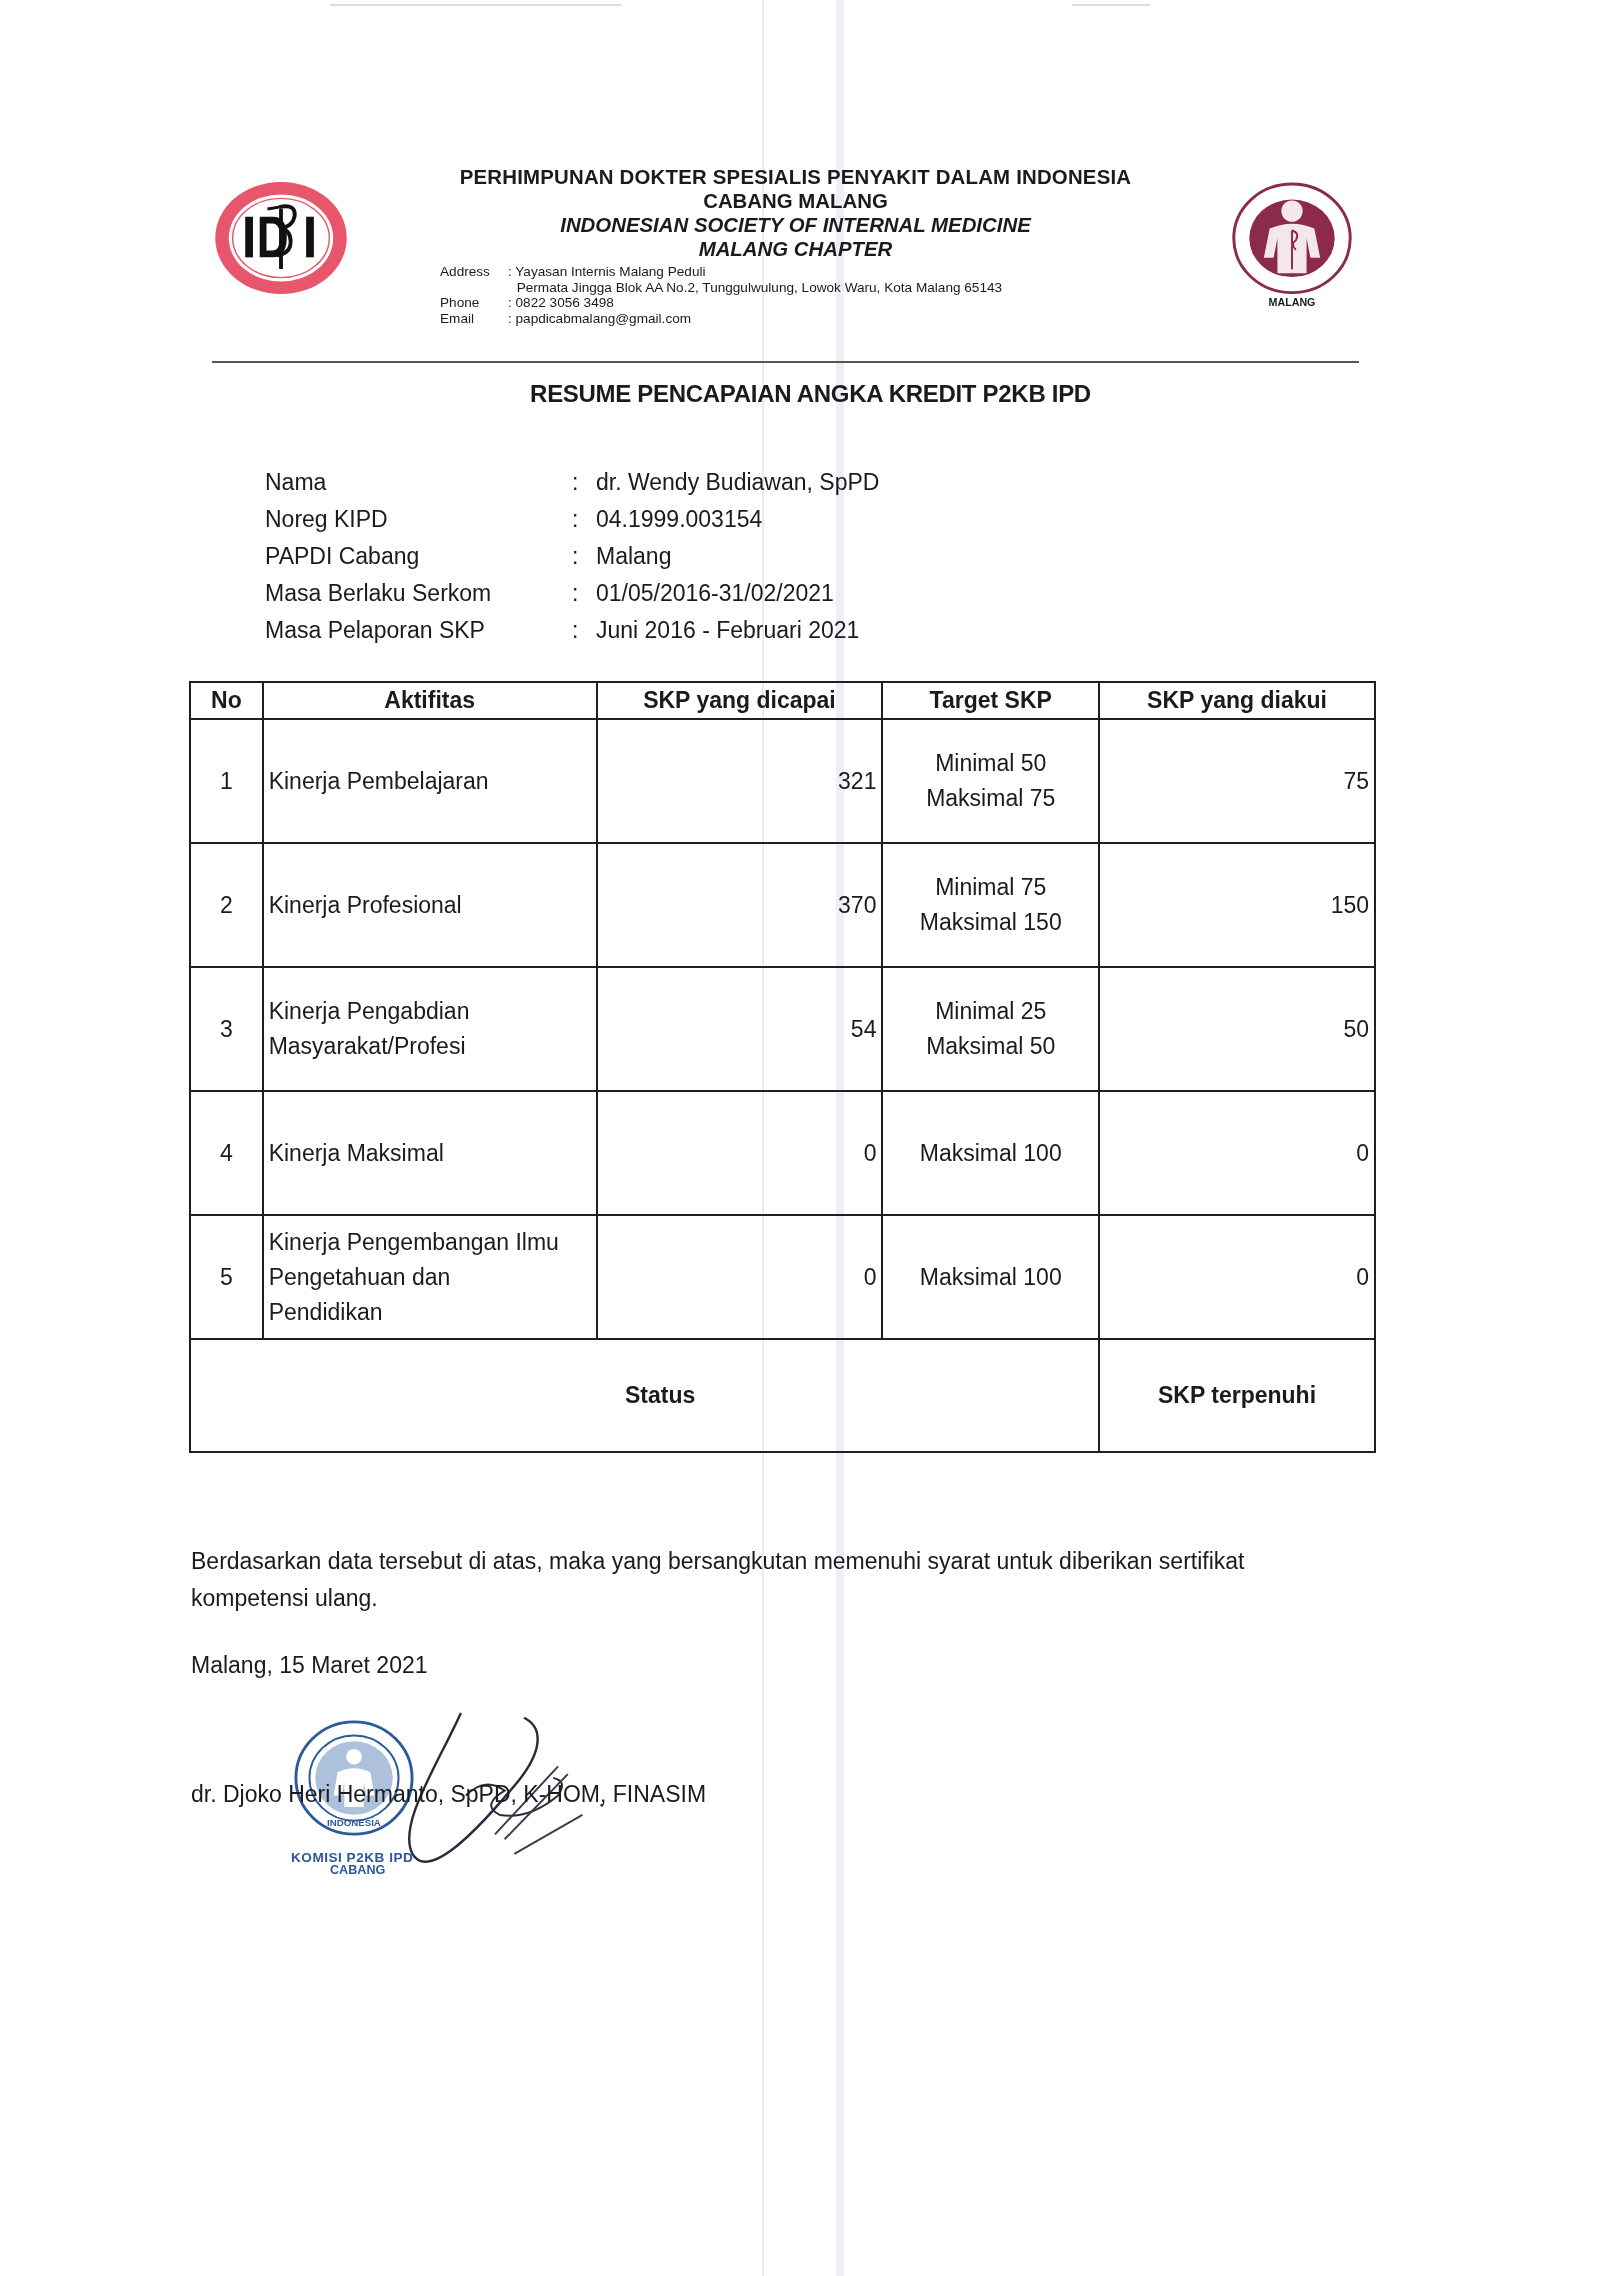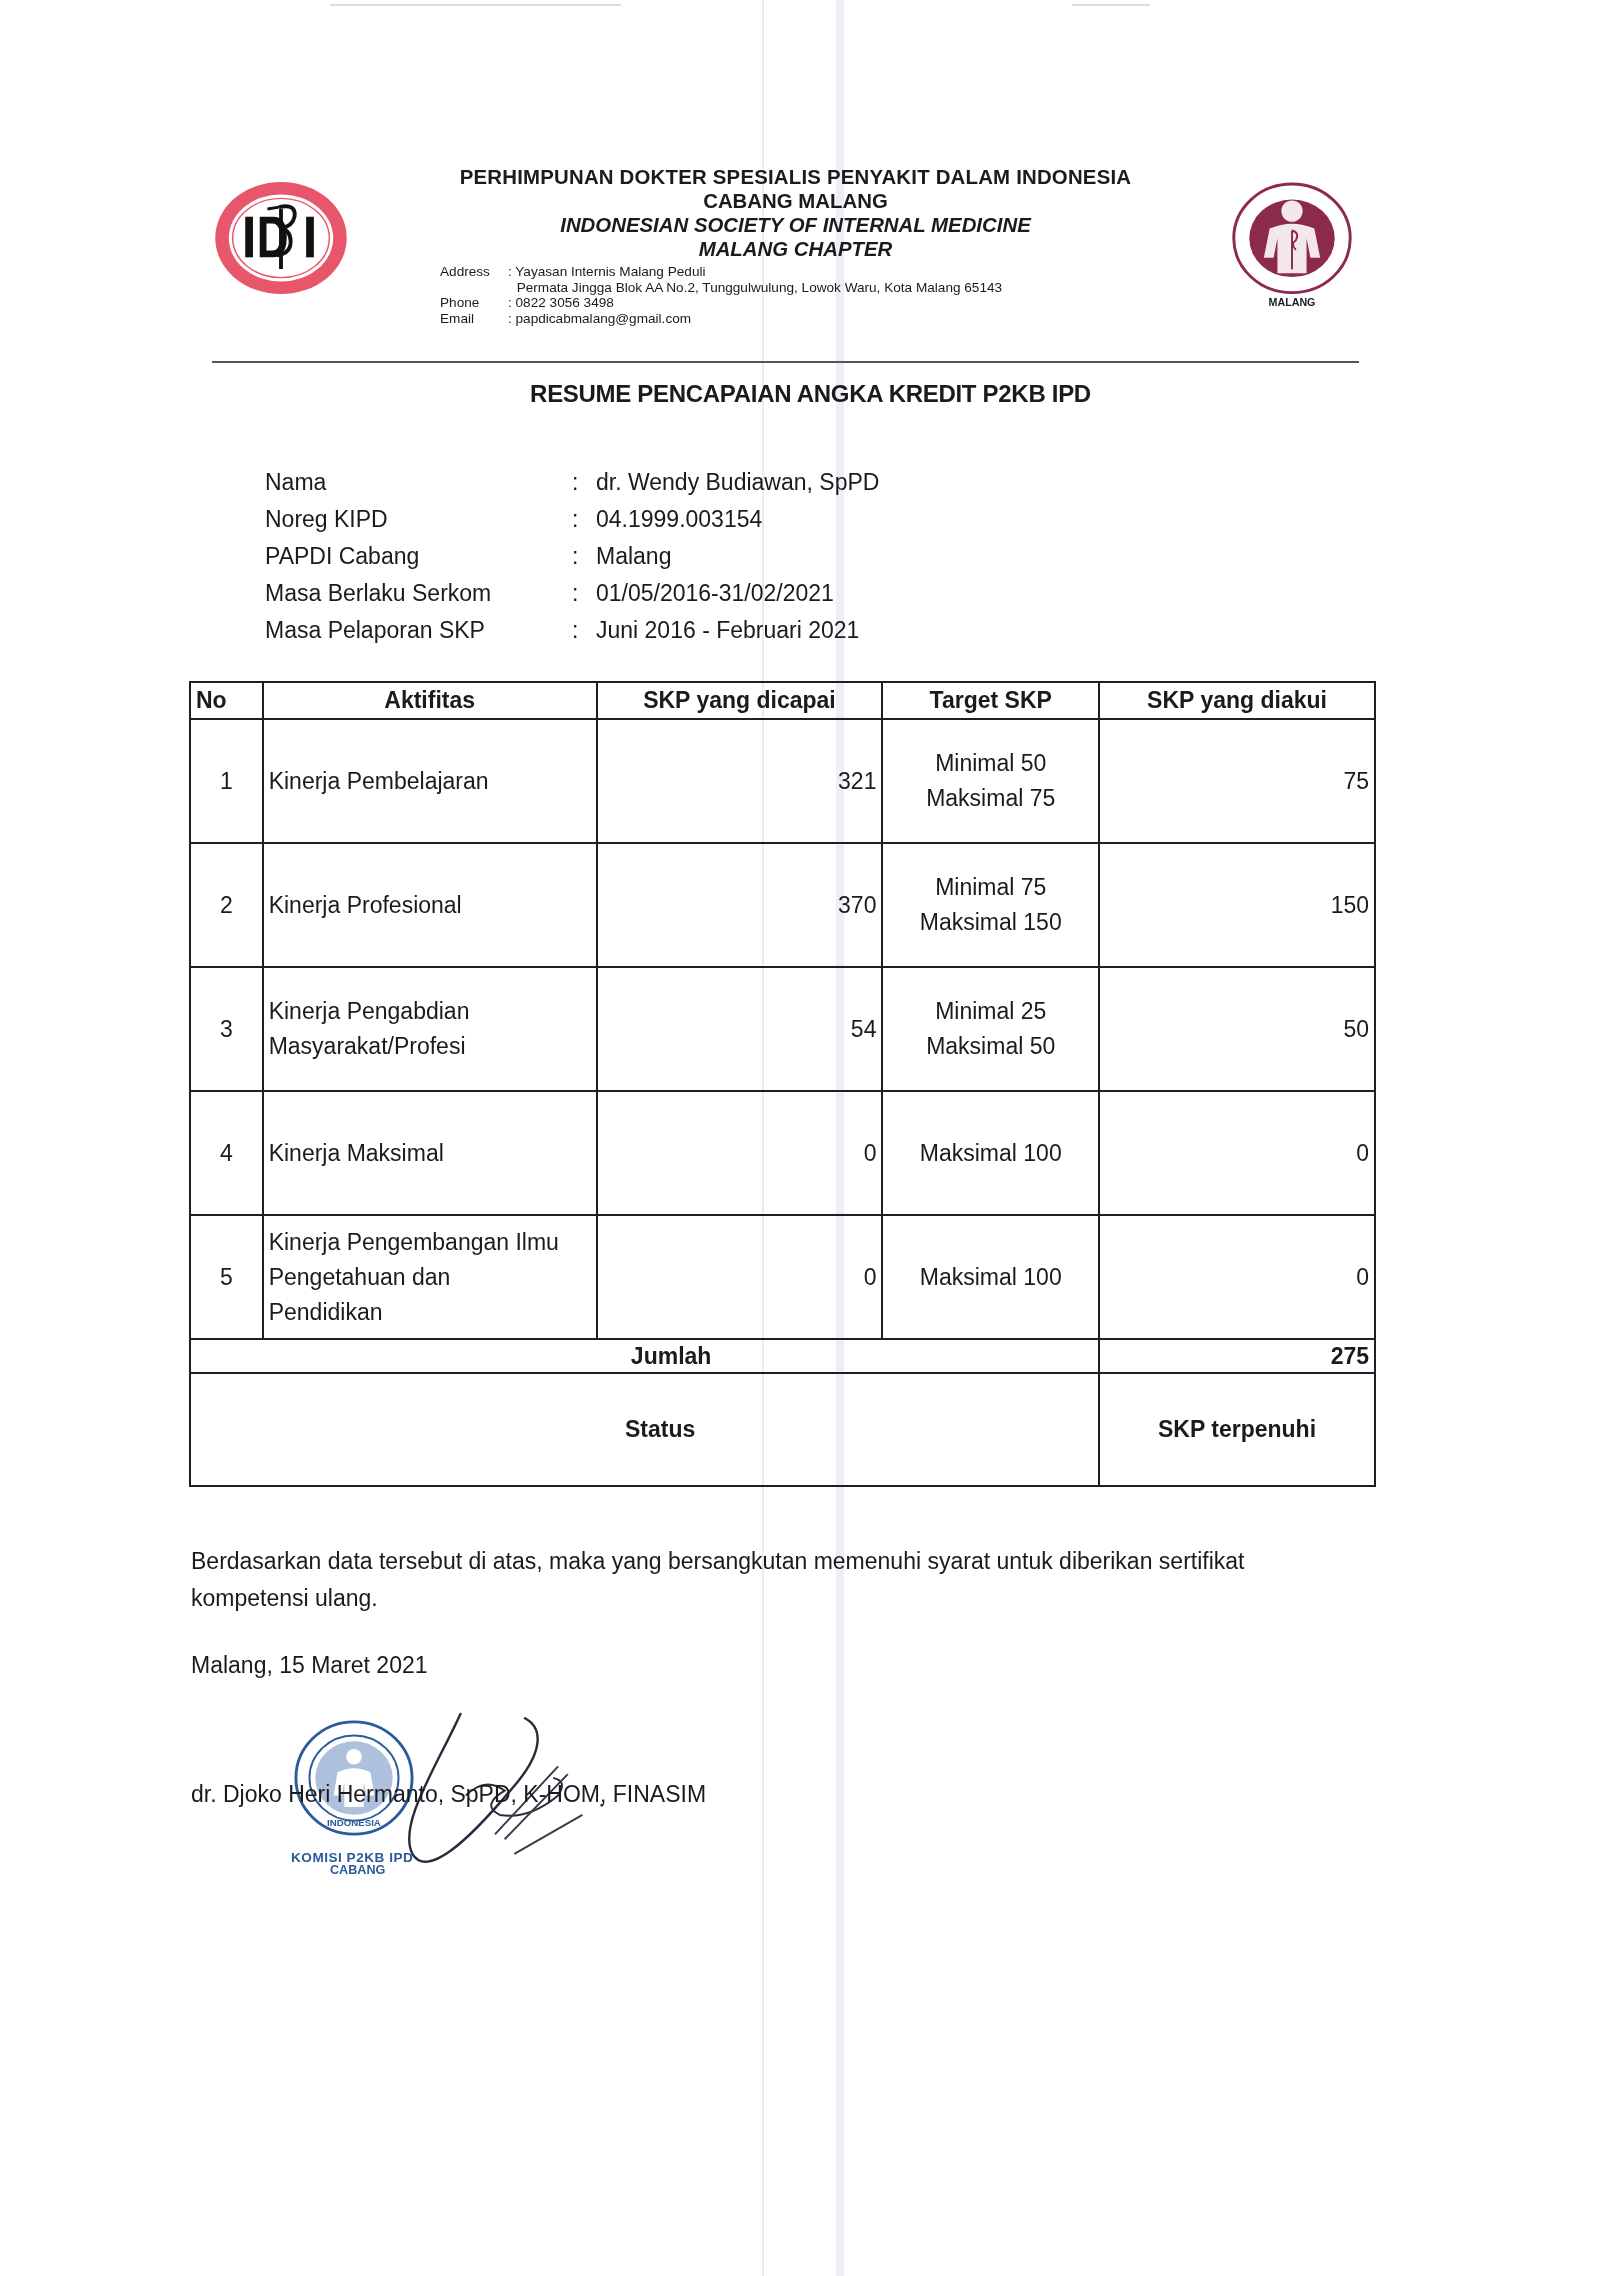--- a/index.html
+++ b/index.html
@@ -136,21 +136,21 @@
   <div class="row">
     <span class="k">Masa Pelaporan SKP</span>
     <span class="sep">:</span>
     <span>Juni 2016 - Februari 2021</span>
   </div>
 </div>
 
 <table class="tbl">
   <thead>
     <tr>
-      <th class="c-no" style="text-align:left">No</th>
+      <th class="c-no" style="text-align:center">No</th>
       <th class="c-act" style="text-align:center">Aktifitas</th>
       <th class="c-skp" style="text-align:center">SKP yang dicapai</th>
       <th class="c-tgt">Target SKP</th>
       <th class="c-ack" style="text-align:center">SKP yang diakui</th>
     </tr>
   </thead>
   <tbody id="tbody">
 
     <tr class="body">
         <td class="c-no">1</td>
@@ -206,24 +206,20 @@
           <div>Kinerja Pengembangan Ilmu</div>
           <div>Pengetahuan dan</div>
           <div>Pendidikan</div>
         </td>
         <td class="c-skp">0</td>
         <td class="c-tgt">
           <div>Maksimal 100</div>
         </td>
         <td class="c-ack">0</td>
       </tr>
-      <tr class="sum" id="sum-row">
-      <td colspan="4" style="text-align:center;padding-left:58px">Jumlah</td>
-      <td class="c-ack">275</td>
-    </tr>
     <tr class="status">
       <td colspan="4" style="text-align:center;padding-left:36px">Status</td>
       <td style="text-align:center">SKP terpenuhi</td>
     </tr>
   </tbody>
 </table>
 
 <div class="para">Berdasarkan data tersebut di atas, maka yang bersangkutan memenuhi syarat untuk diberikan sertifikat kompetensi ulang.</div>
 
 <div class="dateline">

